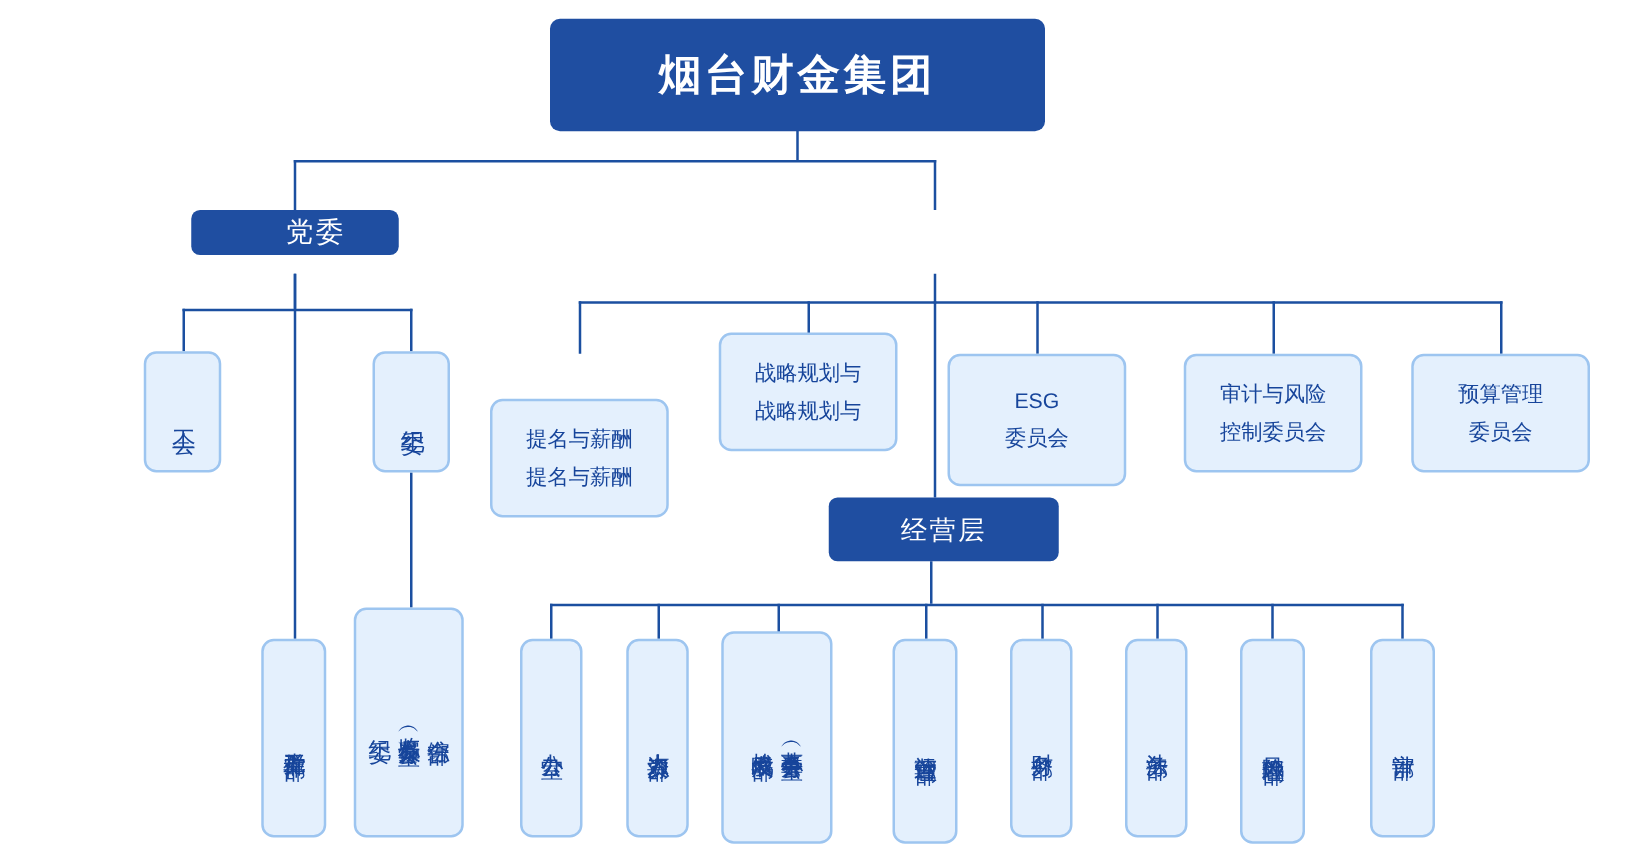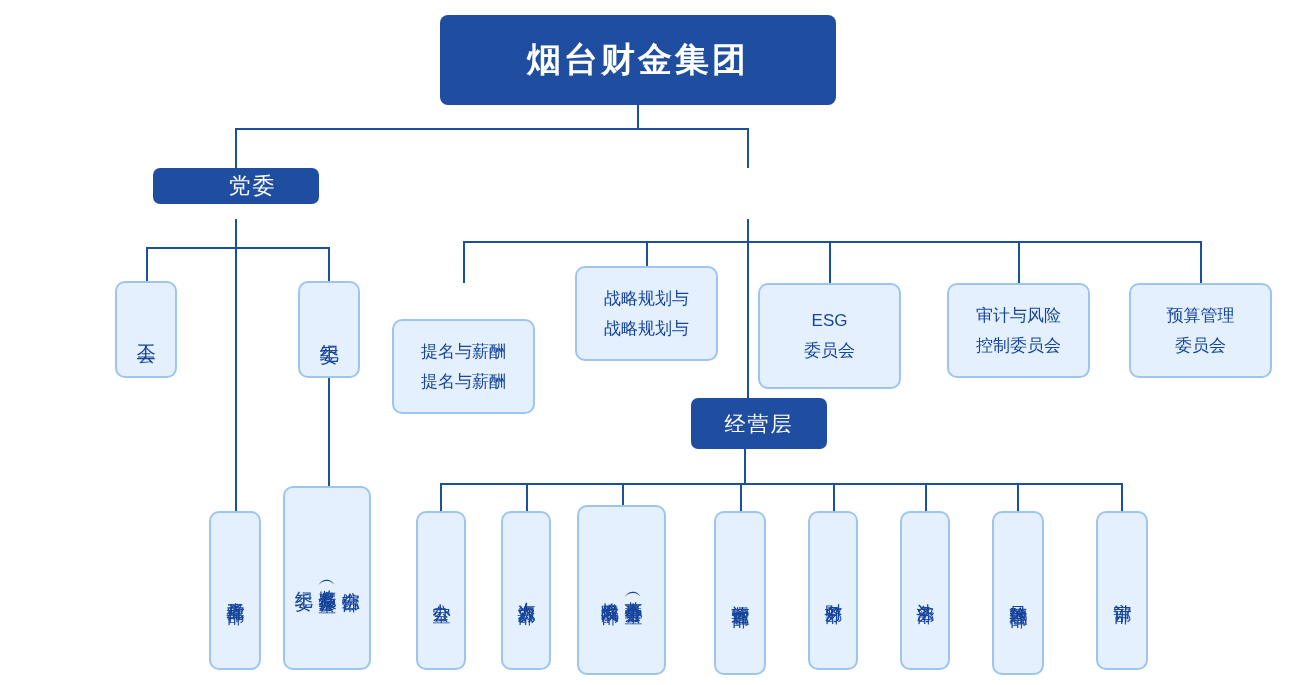--- a/index.html
+++ b/index.html
@@ -165,21 +165,21 @@
   <div class="node light cmt" style="left:947px;top:283px;width:143px;height:95px;flex-direction:column;">
     <span class="ln1">审计与风险</span>
     <span class="ln2">控制委员会</span>
   </div>
 
   <div class="node light cmt" style="left:1129px;top:283px;width:143px;height:95px;flex-direction:column;">
     <span class="ln1">预算管理</span>
     <span class="ln2">委员会</span>
   </div>
 
-  <div class="node dark mgmt" style="left:691px;top:398px;width:136px;height:51px;">
+  <div class="node dark mgmt" style="left:663px;top:398px;width:184px;height:51px;">
     <span>经营层</span>
   </div>
 
   <div class="node light vert small" style="left:209px;top:511px;width:52px;height:159px;">
     <span>党群工作部</span>
   </div>
 
   <div class="node light vmulti" style="left:283px;top:486px;width:88px;height:184px;">
     <span class="vcol">纪委</span>
     <span class="vcol">（监察专员办公室）</span>

